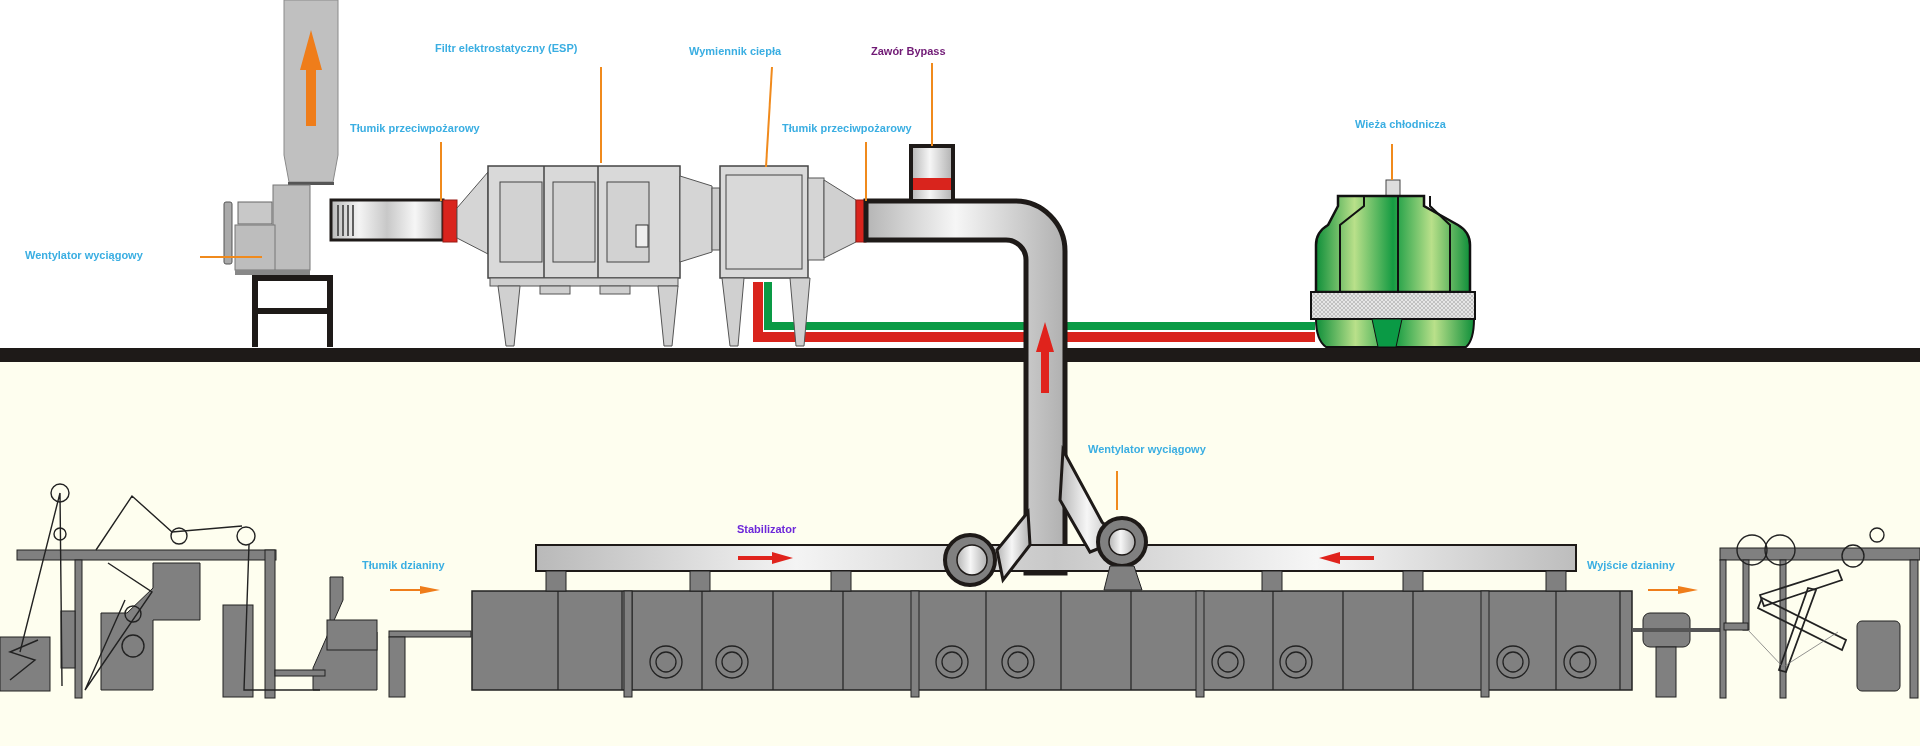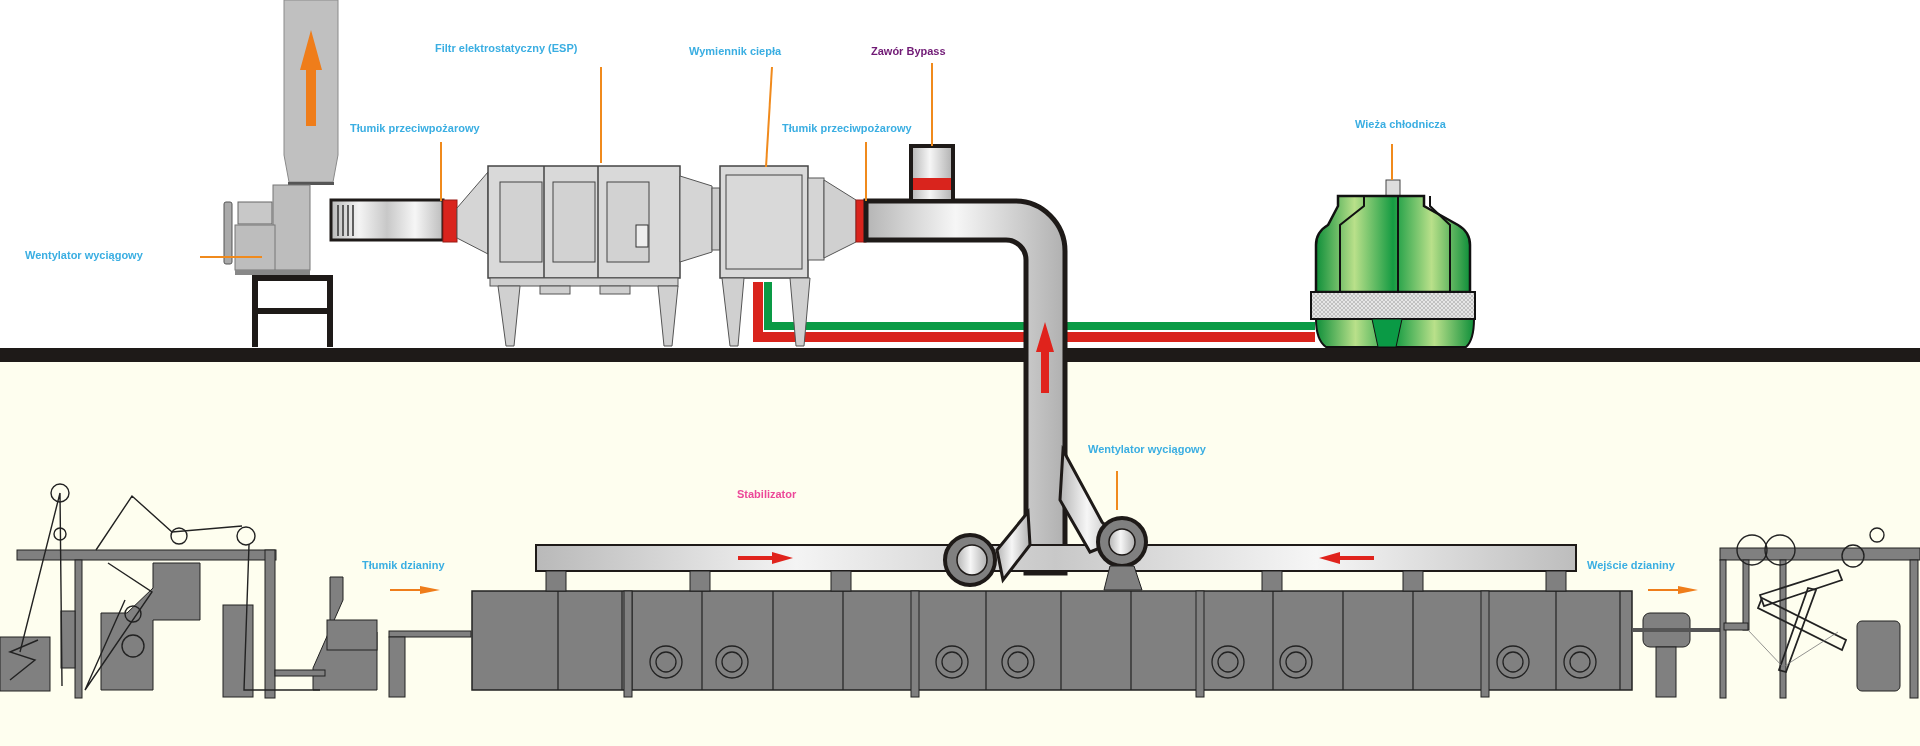--- a/index.html
+++ b/index.html
@@ -247,16 +247,16 @@
 </svg>
 
   <div class="lbl" style="left:25px;top:250px;color:#3aaee2;">Wentylator wyciągowy</div>
   <div class="lbl" style="left:350px;top:123px;color:#3aaee2;">Tłumik przeciwpożarowy</div>
   <div class="lbl" style="left:435px;top:43px;color:#3aaee2;">Filtr elektrostatyczny (ESP)</div>
   <div class="lbl" style="left:689px;top:46px;color:#3aaee2;">Wymiennik ciepła</div>
   <div class="lbl" style="left:871px;top:46px;color:#701a75;">Zawór Bypass</div>
   <div class="lbl" style="left:782px;top:123px;color:#3aaee2;">Tłumik przeciwpożarowy</div>
   <div class="lbl" style="left:1331px;top:119px;color:#3aaee2;margin-left:24px;">Wieża chłodnicza</div>
   <div class="lbl" style="left:1088px;top:444px;color:#3aaee2;">Wentylator wyciągowy</div>
-  <div class="lbl" style="left:737px;top:489px;color:#ec4899;">Stabilizator</div>
+  <div class="lbl" style="left:737px;top:524px;color:#6d28d9;">Stabilizator</div>
   <div class="lbl" style="left:362px;top:560px;color:#3aaee2;">Tłumik dzianiny</div>
-  <div class="lbl" style="left:1587px;top:560px;color:#3aaee2;">Wejście dzianiny</div>
+  <div class="lbl" style="left:1587px;top:560px;color:#3aaee2;">Wyjście dzianiny</div>
 </div>
 
 </body></html>

